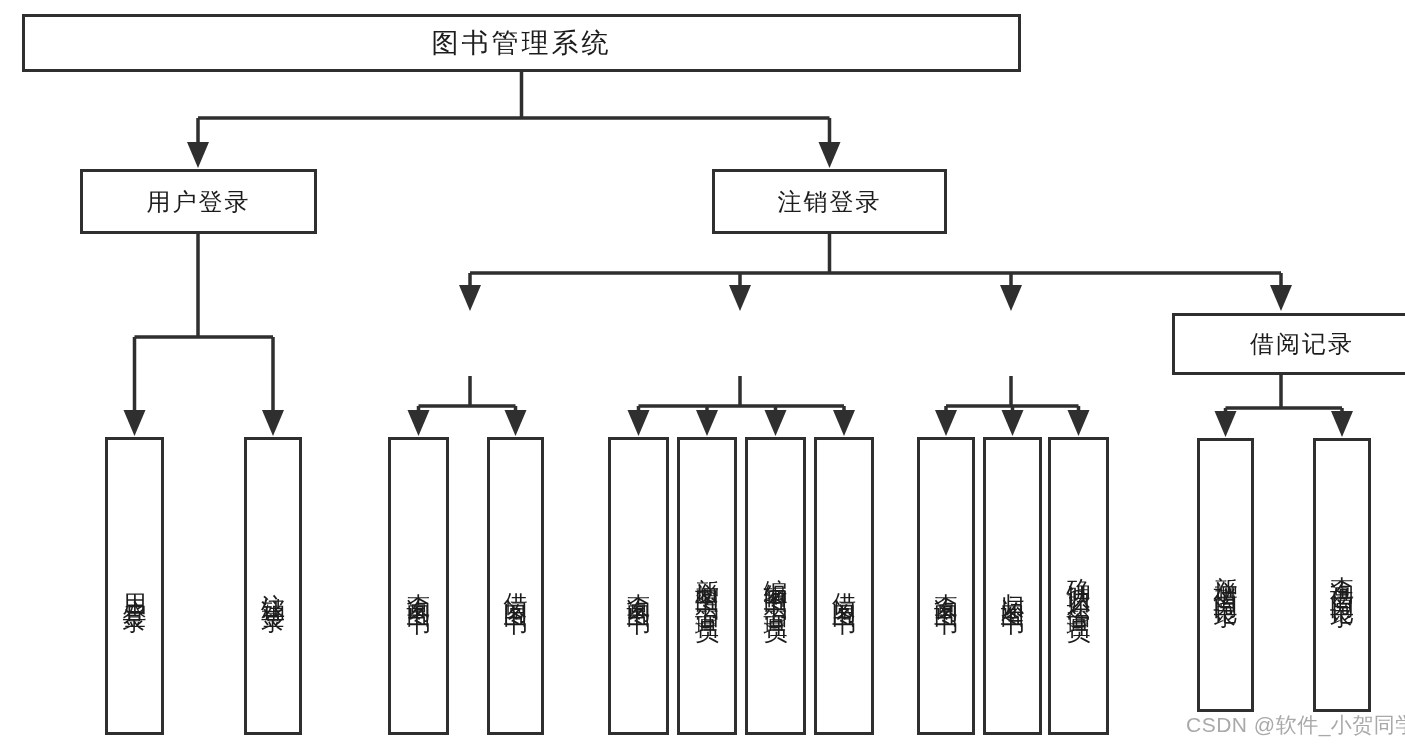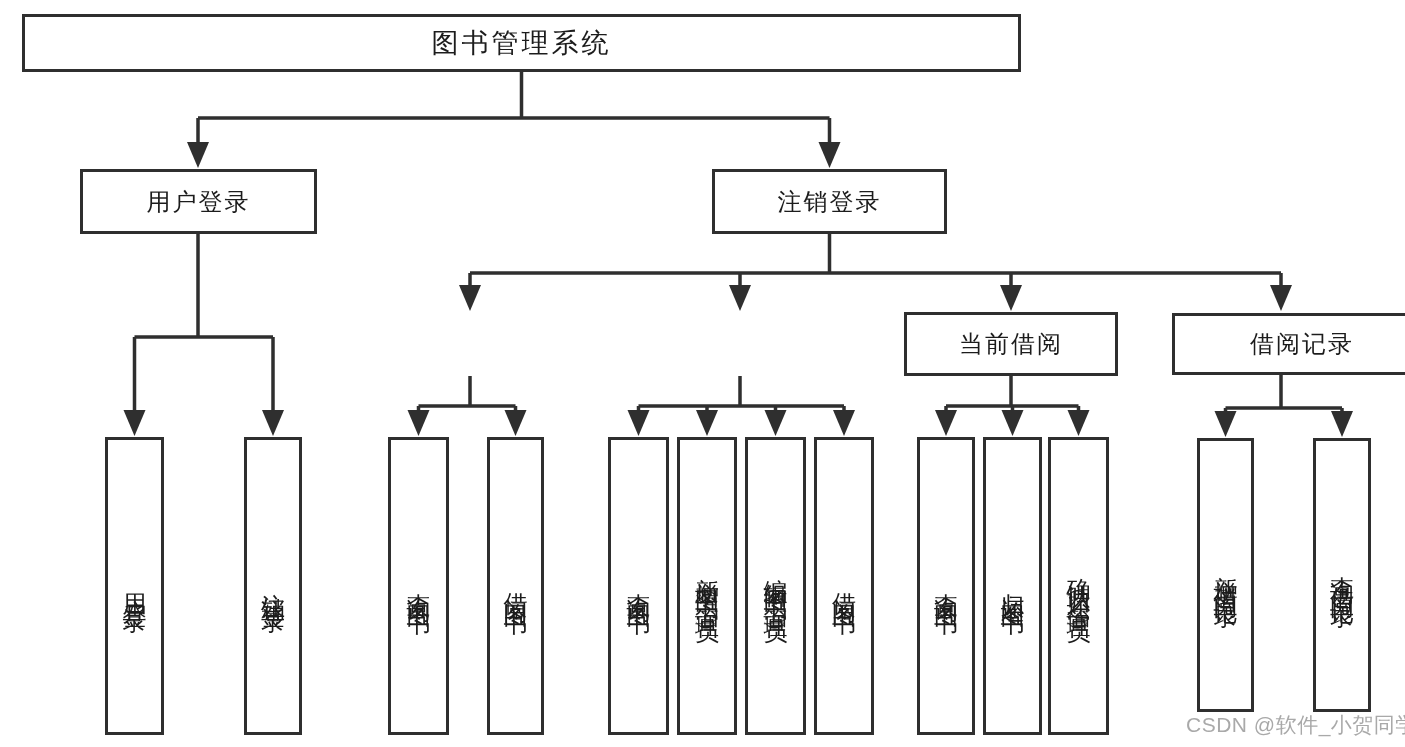--- a/index.html
+++ b/index.html
@@ -113,23 +113,20 @@
     <span class="hlabel root-label">图书管理系统</span>
   </div>
 
   <div class="hbox" style="left:80px;top:169px;width:237px;height:65px">
     <span class="hlabel">用户登录</span>
   </div>
   <div class="hbox" style="left:712px;top:169px;width:235px;height:65px">
     <span class="hlabel">注销登录</span>
   </div>
 
-  <div class="hbox" style="left:904px;top:312px;width:214px;height:64px">
-    <span class="hlabel">当前借阅</span>
-  </div>
   <div class="hbox" style="left:1172px;top:313px;width:260px;height:62px">
     <span class="hlabel">借阅记录</span>
   </div>
 
   <div class="vbox" style="left:105px;top:437px;width:59px;height:298px">
     <span class="vlabel">用户登录</span>
   </div>
   <div class="vbox" style="left:244px;top:437px;width:58px;height:298px">
     <span class="vlabel">注销登录</span>
   </div>

